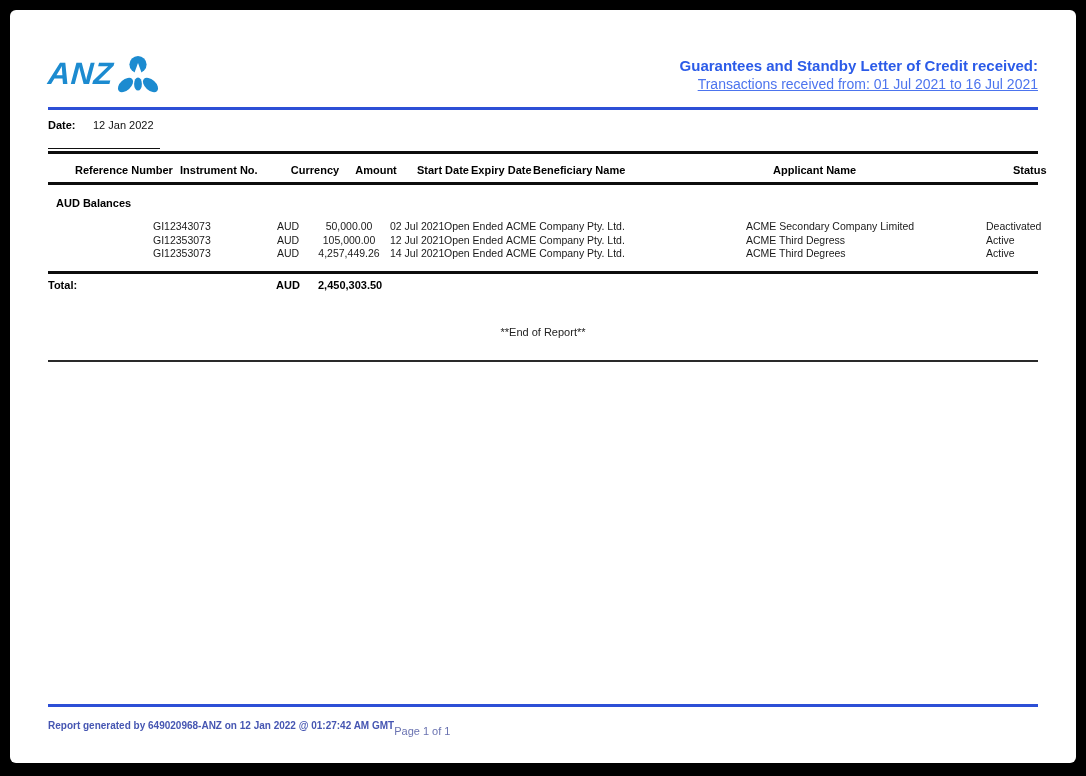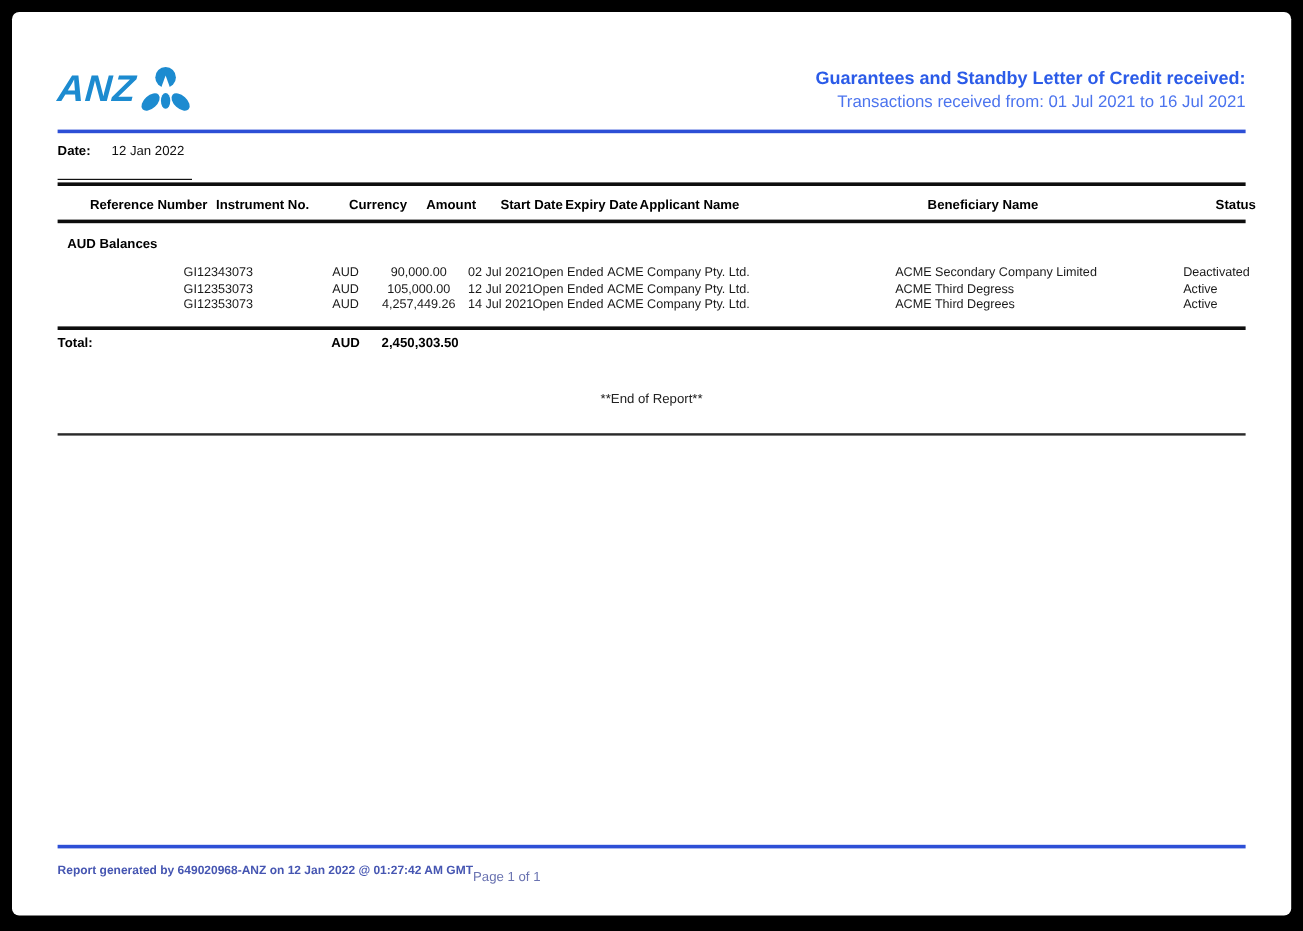--- a/index.html
+++ b/index.html
@@ -6,21 +6,21 @@
     font-family:"Liberation Sans","DejaVu Sans",sans-serif;}
   .page{position:absolute;left:10px;top:10px;right:10px;bottom:13px;background:#fff;
     border-radius:6px;display:flex;flex-direction:column;padding:44px 38px 0 38px;box-sizing:border-box;}
   
   .hdr{display:flex;justify-content:space-between;align-items:flex-start;}
   .logo{display:flex;align-items:flex-start;gap:2px;}
   .logo-text{font-size:31px;font-weight:bold;font-style:italic;letter-spacing:.5px;
     color:#1c8bd0;line-height:40px;transform:skewX(-4deg);}
   .titles{text-align:right;margin-top:3px;}
   .title{font-size:15px;font-weight:bold;color:#2b5be8;line-height:18px;}
-  .subtitle{font-size:14px;color:#4c74ee;line-height:18px;}
+  .subtitle{font-size:14px;color:#4c74ee;line-height:18px;text-decoration:underline;}
   
   .rule{width:100%;}
   .rule.blue{height:3px;background:#2d4fd6;}
   .rule.black{height:3px;background:#0d0d0d;}
   .rule.thin{height:2px;background:#2a2a2a;}
   .hdr-rule{margin-top:7px;}
   
   .date-row{margin-top:4px;}
   .date-wrap{display:inline-block;border-bottom:1.5px solid #111;padding:1px 6px 15px 0;}
   .date-label{font-size:11px;font-weight:bold;color:#000;margin-right:13px;}
@@ -87,34 +87,34 @@
   </div>
   <div class="rule black date-rule"></div>
 
   <div class="grid thead">
     <div class="cell">Reference Number</div>
     <div class="cell">Instrument No.</div>
     <div class="cell c-currency">Currency</div>
     <div class="cell c-amount">Amount</div>
     <div class="cell">Start Date</div>
     <div class="cell">Expiry Date</div>
+    <div class="cell">Beneficiary Name</div>
     <div class="cell">Applicant Name</div>
-    <div class="cell">Beneficiary Name</div>
     <div class="cell">Status</div>
   </div>
   <div class="rule black head-rule"></div>
 
   <div class="group-label">AUD Balances</div>
 
   <div class="tbody">
     <div class="grid">
       <div class="cell"></div>
       <div class="cell">GI12343073</div>
       <div class="cell c-currency">AUD</div>
-      <div class="cell c-amount">90,000.00</div>
+      <div class="cell c-amount">50,000.00</div>
       <div class="cell">02 Jul 2021</div>
       <div class="cell">Open Ended</div>
       <div class="cell">ACME Company Pty. Ltd.</div>
       <div class="cell">ACME Secondary Company Limited</div>
       <div class="cell">Deactivated</div>
     </div>
     <div class="grid">
       <div class="cell"></div>
       <div class="cell">GI12353073</div>
       <div class="cell c-currency">AUD</div>

